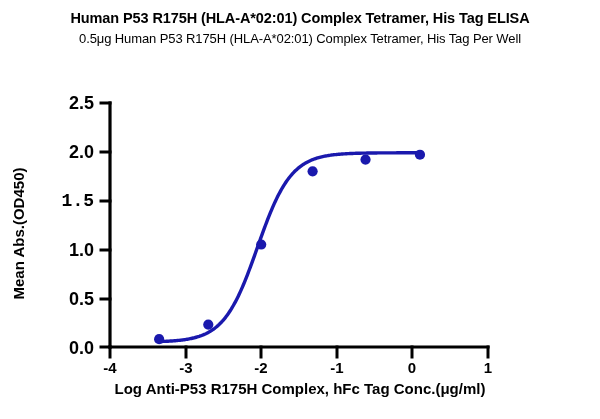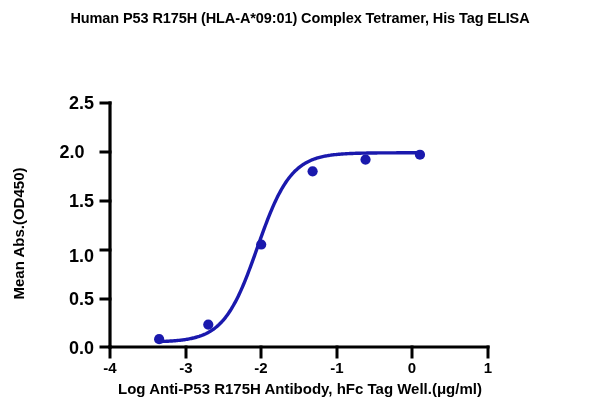--- a/index.html
+++ b/index.html
@@ -63,21 +63,22 @@
     text-align:center;
     font-size:15px;font-weight:bold;
     white-space:nowrap;
   }
 </style>
 </head>
 <body>
 
 <div id="figure">
 
-  <div id="title">Human P53 R175H (HLA-A*09:01) Complex Tetramer, His Tag ELISA</div>
+  <div id="title">Human P53 R175H (HLA-A*02:01) Complex Tetramer, His Tag ELISA</div>
+  <div id="subtitle">0.5μg Human P53 R175H (HLA-A*02:01) Complex Tetramer, His Tag Per Well</div>
 
   <svg id="plot" viewBox="0 0 600 419" width="600" height="419" xmlns="http://www.w3.org/2000/svg">
     <g id="axes-group">
       <line id="yaxis" x1="110" y1="103" x2="110" y2="347" stroke="#000" stroke-width="3.2" stroke-linecap="square"></line>
       <line id="xaxis" x1="110" y1="347" x2="488" y2="347" stroke="#000" stroke-width="3.2" stroke-linecap="square"></line>
     </g>
     <g id="yticks-group" stroke="#000" stroke-width="3" stroke-linecap="square">
       <line x1="110" y1="103" x2="101" y2="103"></line>
       <line x1="110" y1="152" x2="101" y2="152"></line>
       <line x1="110" y1="201" x2="101" y2="201"></line>
@@ -98,29 +99,29 @@
         <circle cx="159.14" cy="339.19" r="5.1" fill="#1a19ad"></circle>
         <circle cx="208.28" cy="324.55" r="5.1" fill="#1a19ad"></circle>
         <circle cx="261.20" cy="244.52" r="5.1" fill="#1a19ad"></circle>
         <circle cx="312.61" cy="171.32" r="5.1" fill="#1a19ad"></circle>
         <circle cx="365.53" cy="159.61" r="5.1" fill="#1a19ad"></circle>
         <circle cx="419.96" cy="154.73" r="5.1" fill="#1a19ad"></circle>
       </g>
   </svg>
 
   <div class="ytick-label" style="left:50px;top:103px;">2.5</div>
-  <div class="ytick-label" style="left:50px;top:152px;text-align:center;">2.0</div>
-  <div class="ytick-label" style="left:50px;top:201px;">1.5</div>
-  <div class="ytick-label" style="left:50px;top:250px;margin-top:6px;">1.0</div>
+  <div class="ytick-label" style="left:50px;top:152px;">2.0</div>
+  <div class="ytick-label" style="left:50px;top:201px;font-family:Liberation Mono, monospace;">1.5</div>
+  <div class="ytick-label" style="left:50px;top:250px;">1.0</div>
   <div class="ytick-label" style="left:50px;top:299px;text-align:right;">0.5</div>
   <div class="ytick-label" style="left:50px;top:348px;">0.0</div>
 
   <div class="xtick-label" style="left:110px;top:359px;">-4</div>
   <div class="xtick-label" style="left:186px;top:359px;">-3</div>
   <div class="xtick-label" style="left:261px;top:359px;">-2</div>
   <div class="xtick-label" style="left:337px;top:359px;">-1</div>
   <div class="xtick-label" style="left:412px;top:359px;">0</div>
   <div class="xtick-label" style="left:488px;top:359px;">1</div>
 
   <div id="ylabel">Mean Abs.(OD450)</div>
-  <div id="xlabel">Log Anti-P53 R175H Antibody, hFc Tag Well.(μg/ml)</div>
+  <div id="xlabel">Log Anti-P53 R175H Complex, hFc Tag Conc.(μg/ml)</div>
 
 </div>
 
 </body></html>

